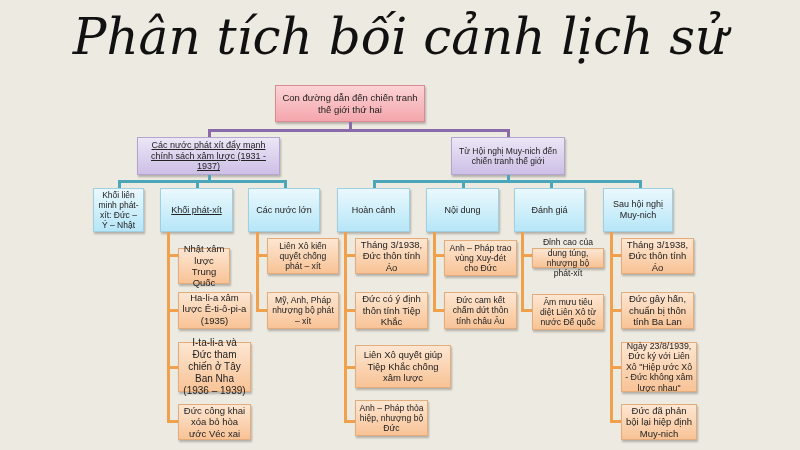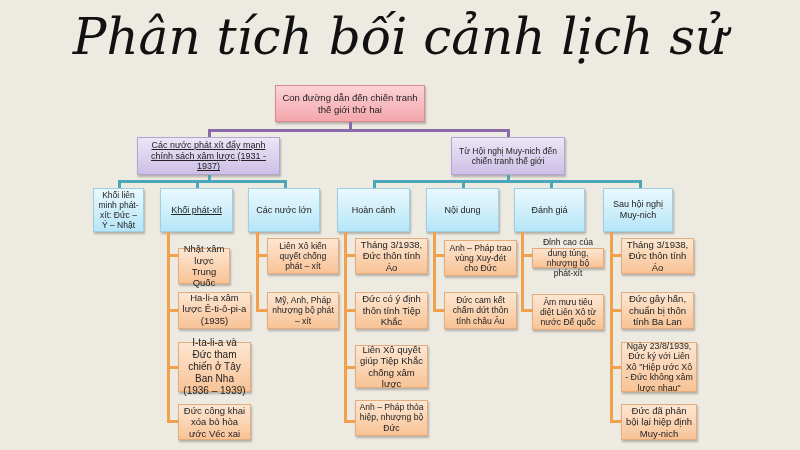--- a/index.html
+++ b/index.html
@@ -116,24 +116,24 @@
 <div class="box orange" style="left:267px;top:292px;width:72px;height:37px;">
     <span>Mỹ, Anh, Pháp nhượng bộ phát – xít</span>
   </div>
 
 <div class="box orange" style="left:355px;top:238px;width:73px;height:36px;font-size:9.5px;">
     <span>Tháng 3/1938, Đức thôn tính Áo</span>
   </div>
 <div class="box orange" style="left:355px;top:292px;width:73px;height:37px;font-size:9.5px;">
     <span>Đức có ý định thôn tính Tiệp Khắc</span>
   </div>
-<div class="box orange" style="left:355px;top:345px;width:73px;height:43px;font-size:9.5px;">
+<div class="box orange" style="left:355px;top:345px;width:96px;height:43px;font-size:9.5px;">
     <span>Liên Xô quyết giúp Tiệp Khắc chống xâm lược</span>
   </div>
-<div class="box orange" style="left:355px;top:400px;width:73px;height:36px;align-items:flex-end;">
+<div class="box orange" style="left:355px;top:400px;width:73px;height:36px;">
     <span>Anh – Pháp thỏa hiệp, nhượng bộ Đức</span>
   </div>
 
 <div class="box orange" style="left:444px;top:240px;width:73px;height:36px;">
     <span>Anh – Pháp trao vùng Xuy-đét cho Đức</span>
   </div>
 <div class="box orange" style="left:444px;top:292px;width:73px;height:37px;">
     <span>Đức cam kết chấm dứt thôn tính châu Âu</span>
   </div>
 

